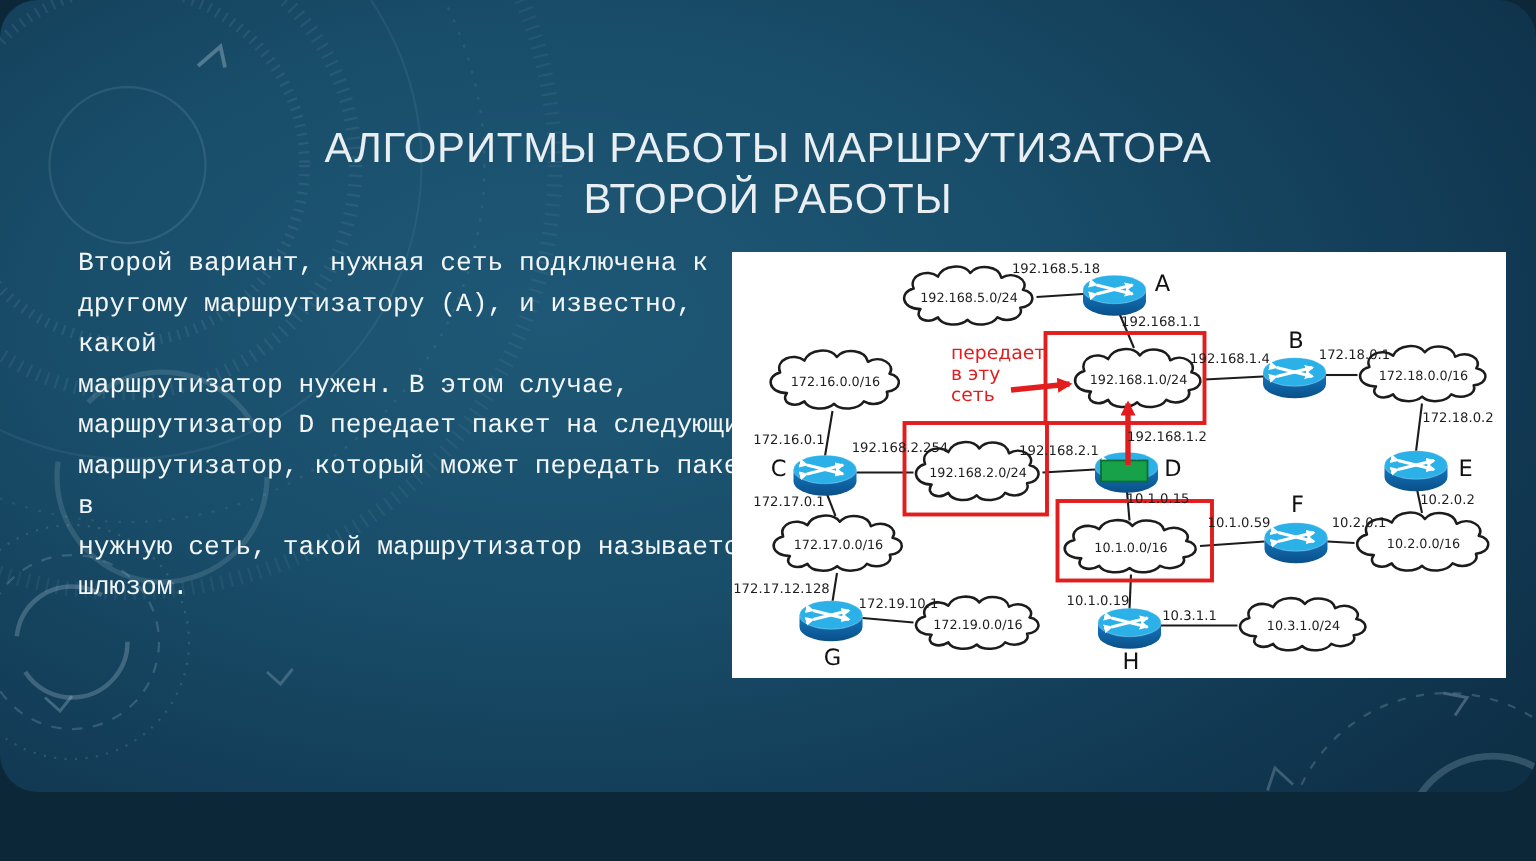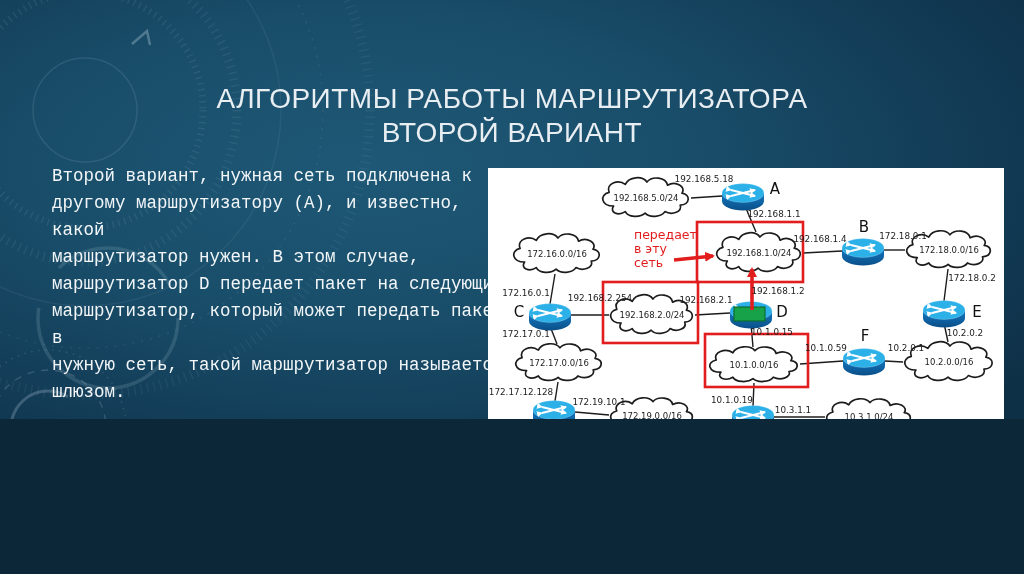--- a/index.html
+++ b/index.html
@@ -1,19 +1,20 @@
 <!DOCTYPE html>
 <html><head>
 <meta charset="utf-8">
 <style>
   html,body{margin:0;padding:0;background:#0b2738;}
   .slide{
-    position:relative;width:1024px;height:419px;overflow:hidden;
+    position:relative;width:1024px;height:528px;overflow:hidden;
     background:radial-gradient(ellipse 78% 88% at 36% 40%, #1e5876 0%, #194e6a 40%, #133d58 72%, #0e3047 100%);
     font-family:"Liberation Sans", sans-serif;
+    border-radius:25px;
   }
   .decor{position:absolute;inset:0;width:1024px;height:574px;pointer-events:none;}
   .title{
     position:absolute;left:0;top:82px;width:1024px;text-align:center;
     color:#e9eef2;font-size:28px;line-height:34px;font-weight:400;letter-spacing:.5px;
   }
   .body-text{
     position:absolute;left:52px;top:163px;width:460px;
     color:#f2f6f8;font-size:17.5px;line-height:27px;font-weight:400;
     white-space:pre-line;
@@ -51,21 +52,21 @@
 
       <circle cx="995" cy="562" r="58" stroke-opacity="0.22" stroke-width="4.5"></circle>
       <circle cx="965" cy="570" r="108" stroke-opacity="0.22" stroke-width="1.5" stroke-dasharray="5.5 7"></circle>
       <path d="M962,462 L978,465 L970,477" stroke-opacity="0.30" stroke-width="2"></path>
       <path d="M862,523 L850,512 L845,527" stroke-opacity="0.26" stroke-width="2"></path>
     </g>
   </svg>
 
   <div class="title">
     <div>АЛГОРИТМЫ РАБОТЫ МАРШРУТИЗАТОРА</div>
-    <div>ВТОРОЙ ВАРИАНТ</div>
+    <div>ВТОРОЙ РАБОТЫ</div>
   </div>
 
   <div class="body-text">Второй вариант, нужная сеть подключена к
 другому маршрутизатору (А), и известно, какой
 маршрутизатор нужен. В этом случае,
 маршрутизатор D передает пакет на следующий
 маршрутизатор, который может передать пакет в
 нужную сеть, такой маршрутизатор называется
 шлюзом.</div>
 

